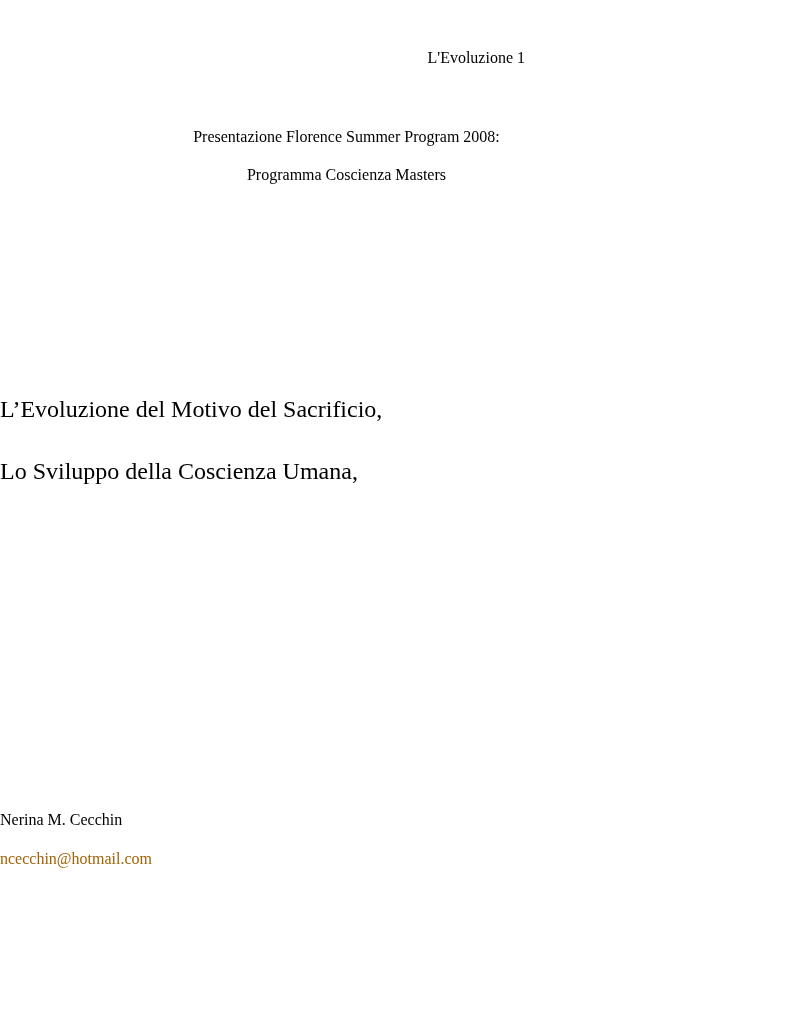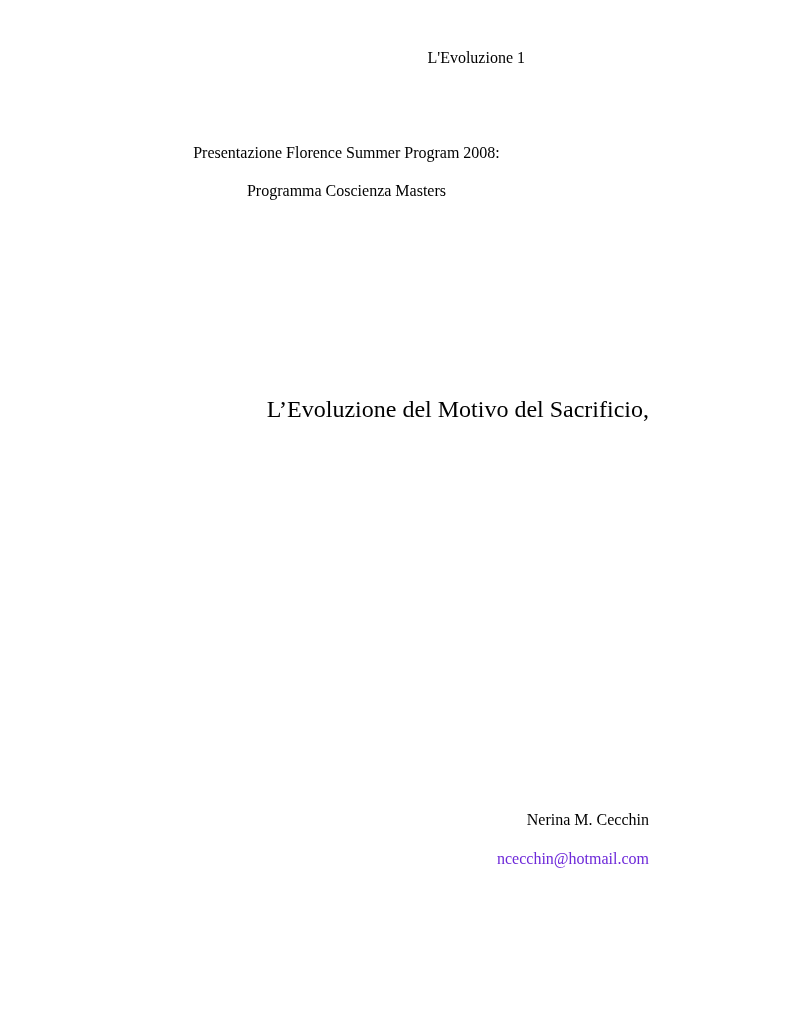--- a/index.html
+++ b/index.html
@@ -27,73 +27,74 @@
   }
   .presentation {
     position: absolute;
     top: 127px;
     left: 0;
     width: 100%;
     text-align: center;
     font-size: 16px;
   }
   .presentation .pres-line {
-    margin: 16px 0 19px 0;
+    margin: 0 0 19px 0;
     line-height: 1.2;
     padding-left: 44px;
   }
   .title-block {
     position: absolute;
     top: 395px;
     left: 0;
     width: 100%;
-    text-align: right;
+    text-align: left;
     font-size: 24px;
   }
   .title-line {
     margin: 0 0 33px 0;
     line-height: 1.2;
   }
   .title-line sup {
     font-size: 15px;
     vertical-align: super;
     line-height: 0;
   }
   .author-block {
     position: absolute;
     top: 810px;
     left: 0;
     width: 100%;
-    text-align: right;
+    text-align: left;
     font-size: 16px;
   }
   .author-block .author-name {
     margin: 0 0 20px 0;
     line-height: 1.2;
   }
   .email-link {
-    color: #6d28d9;
+    color: #a16207;
     text-decoration: none;
     cursor: pointer;
   }
 </style>
 </head>
 <body>
 
 <div class="page">
 
   <div class="running-head">L'Evoluzione 1</div>
 
   <div class="presentation">
     <p class="pres-line">Presentazione Florence Summer Program 2008:</p>
     <p class="pres-line">Programma Coscienza Masters</p>
   </div>
 
   <div class="title-block">
     <p class="title-line">L’Evoluzione del Motivo del Sacrificio,</p>
+    <p class="title-line">Lo Sviluppo della Coscienza Umana,</p>
   </div>
 
   <div class="author-block">
     <p class="author-name">Nerina M. Cecchin</p>
     <p class="author-email" style="margin:0; line-height:1.2;">
       <a class="email-link">ncecchin@hotmail.com</a>
     </p>
   </div>
 
 </div>

